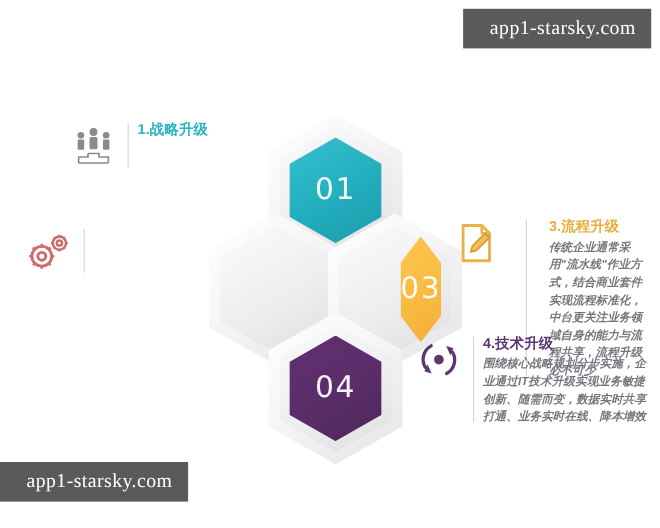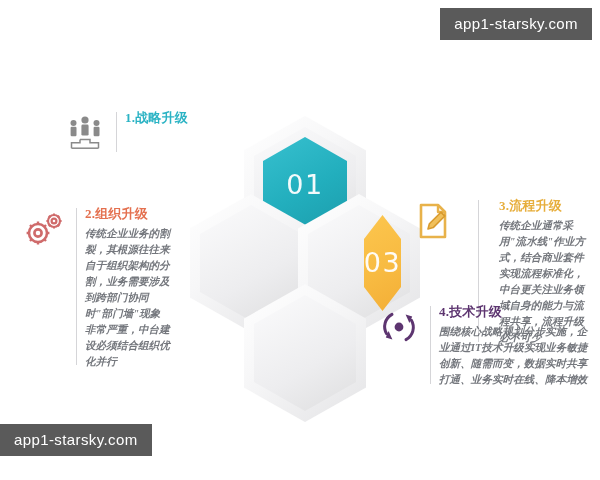--- a/index.html
+++ b/index.html
@@ -14,44 +14,44 @@
     position: relative;
     background: #ffffff;
     font-family: "Liberation Sans", "DejaVu Sans", sans-serif;
   }
 
   
   .watermark {
     position: absolute;
     background: #5a5a5a;
     color: #ffffff;
-    font-size: 15px;
+    font-size: 18px;
     letter-spacing: 0.4px;
-    padding: 7px 14px 8px 14px;
+    padding: 7px 14px 8px 24px;
     white-space: nowrap;
-    font-family: Liberation Sans, sans-serif;
+    font-family: Liberation Serif, serif;
   }
   .wm-top { top: 8px; right: 8px; }
   .wm-bottom { left: 0px; bottom: 24px; }
 
   
   .hex-cluster {
     position: absolute;
     left: 196px;
     top: 104px;
     width: 218px;
     height: 290px;
   }
 
   .hex-unit {
     position: absolute;
     width: 122px;
     height: 138px;
   }
-  .hex-unit.pos-01 { left: 48px;  top: 12px; }
+  .hex-unit.pos-01 { left: 48px;  top: 0px; }
   .hex-unit.pos-02 { left: -6px;  top: 90px; }
   .hex-unit.pos-03 { left: 102px; top: 90px; }
   .hex-unit.pos-04 { left: 48px;  top: 180px; }
 
   
   .hex-outer {
     position: absolute;
     inset: 0;
     clip-path: polygon(50% 0%, 100% 25%, 100% 75%, 50% 100%, 0% 75%, 0% 25%);
     background: linear-gradient(140deg, #ffffff 0%, #f7f7f8 40%, #e4e4e6 100%);
@@ -105,21 +105,20 @@
   .block .divider {
     flex: 0 0 auto;
     width: 1px;
     align-self: stretch;
     background: #d5d5d8;
     margin: 2px 0 4px 0;
   }
   .block .txt {
     flex: 1 1 auto;
     min-width: 0;
-    font-family: Liberation Serif, serif;
   }
   .block h3 {
     font-size: 13px;
     font-weight: 700;
     margin-bottom: 3px;
     letter-spacing: 0.2px;
     line-height: 1.3;
   }
   .block p {
     font-size: 10.5px;
@@ -175,20 +174,23 @@
     <div class="hex-outer"></div>
     <div class="hex-ring"></div>
     <div class="hex-core core-03">
       <span class="num">03</span>
     </div>
   </div>
 
   <div class="hex-unit pos-04">
     <div class="hex-outer"></div>
     <div class="hex-ring"></div>
+    <div class="hex-core core-04">
+      <span class="num">04</span>
+    </div>
   </div>
 
 </div>
 
 <div class="block block-1">
   <div class="icon-wrap">
     <svg width="42" height="42" viewBox="0 0 42 42">
       <g fill="#8a8a8a">
         <circle cx="21" cy="8" r="3.6"></circle>
         <rect x="17.4" y="12.6" width="7.2" height="11" rx="1.4"></rect>
@@ -224,24 +226,20 @@
         <circle cx="32" cy="14" r="6"></circle>
         <circle cx="32" cy="14" r="2.4"></circle>
         <g stroke-width="2">
           <path d="M32 6.4 v2.4 M32 19.2 v2.4 M24.4 14 h2.4 M37.2 14 h2.4
                    M26.8 8.8 l1.7 1.7 M35.5 17.5 l1.7 1.7 M37.2 8.8 l-1.7 1.7 M28.5 17.5 l-1.7 1.7"></path>
         </g>
       </g>
     </svg>
   </div>
   <div class="divider"></div>
-  <div class="txt">
-    <h3>2.组织升级</h3>
-    <p>传统企业业务的割裂，其根源往往来自于组织架构的分割，业务需要涉及到跨部门协同时"部门墙"现象非常严重，中台建设必须结合组织优化并行</p>
-  </div>
 </div>
 
 <div class="block block-3">
   <div class="icon-wrap">
     <svg width="40" height="42" viewBox="0 0 40 42">
       <path d="M6 5 h17 l7 7 v25 h-24 z" fill="none" stroke="#e8b24a" stroke-width="2.6" stroke-linejoin="round"></path>
       <path d="M23 5 v7 h7" fill="none" stroke="#e8b24a" stroke-width="2.4" stroke-linejoin="round"></path>
       <path d="M13 29 l1.4 -5.2 l11.6 -11.6 l3.8 3.8 l-11.6 11.6 z" fill="#f0c05c" stroke="#d99b2e" stroke-width="1.6" stroke-linejoin="round"></path>
       <path d="M26 12.2 l3.8 3.8" stroke="#d99b2e" stroke-width="1.6"></path>
     </svg>

